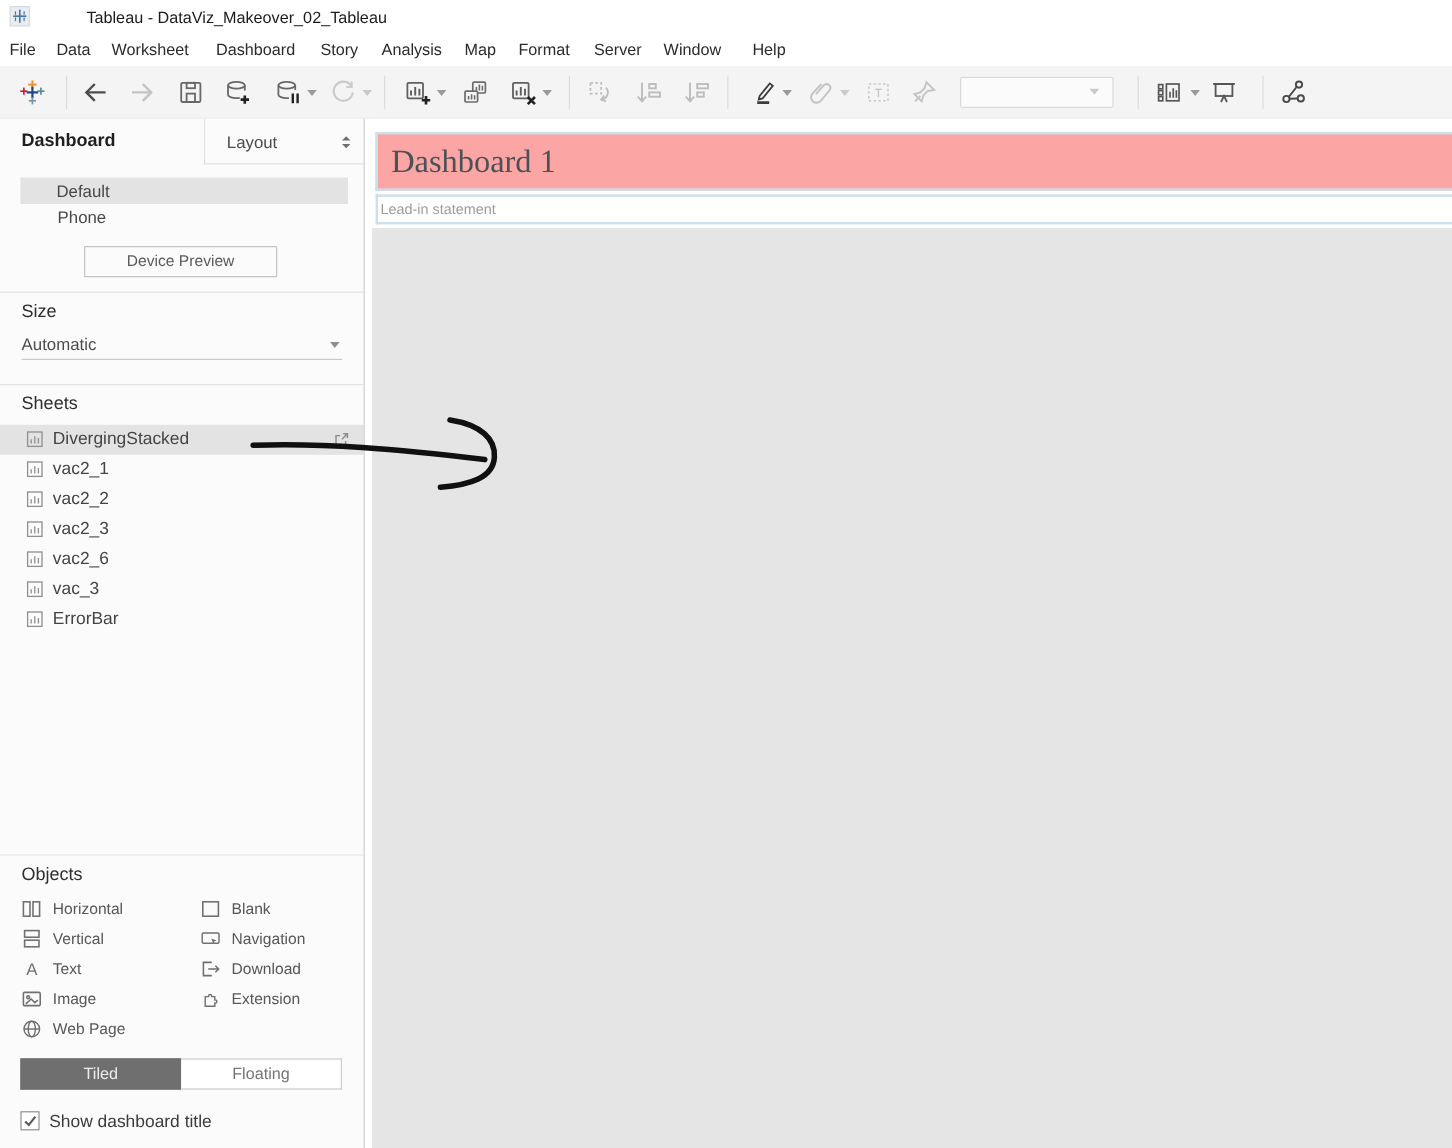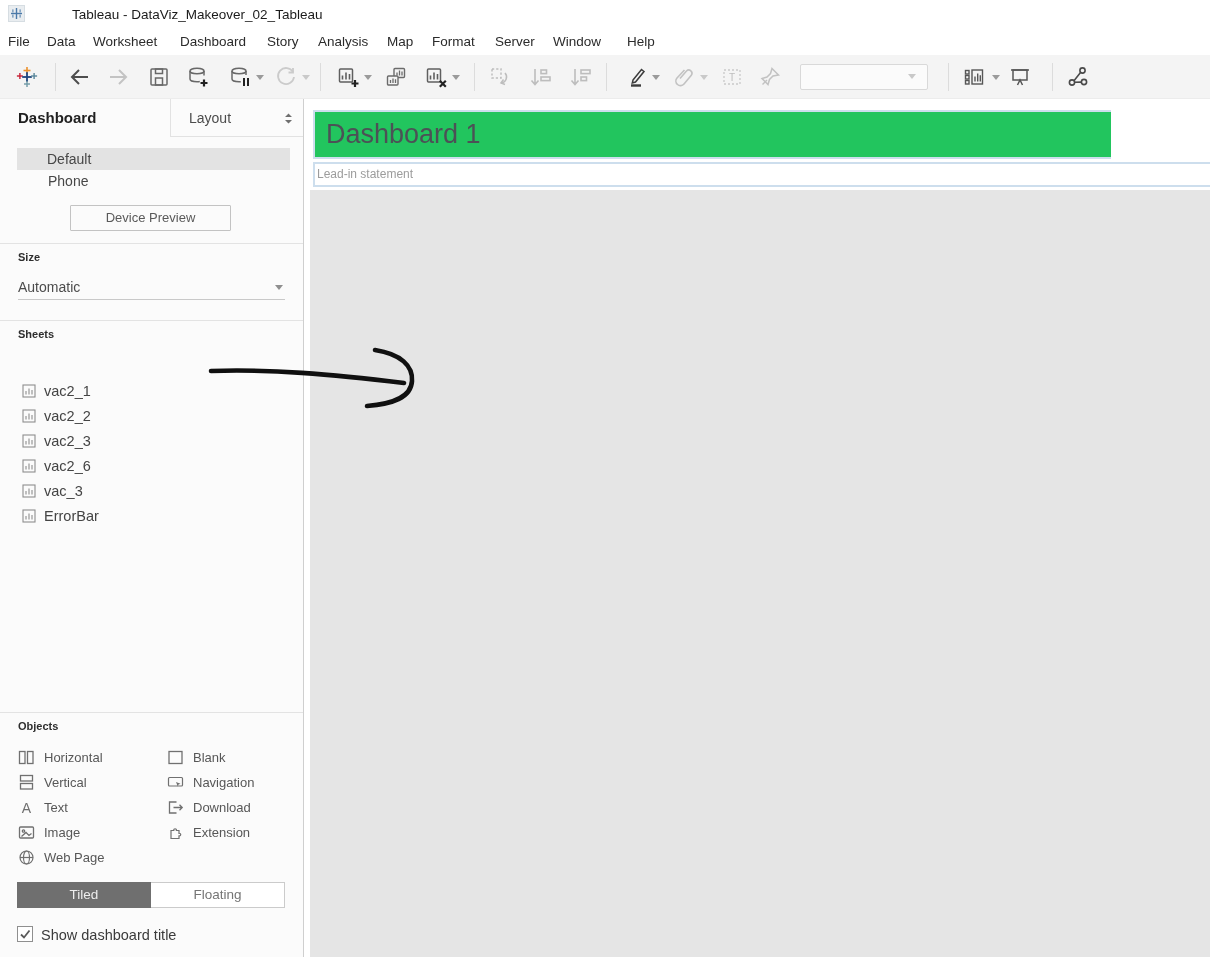--- a/index.html
+++ b/index.html
@@ -26,41 +26,41 @@
   .panel { position:absolute; left:0; top:99px; width:303px; height:858px; background:#fbfbfb; }
   .panel-divider { position:absolute; left:303px; top:99px; width:1px; height:858px; background:#cfcfcf; }
   .tab-dashboard { position:absolute; left:18px; top:0; height:38px; line-height:38px; font-size:15px; font-weight:bold; color:#1f1f1f; }
   .tab-layout { position:absolute; left:170px; top:0; width:133px; height:38px; border-left:1px solid #e2e2e2; border-bottom:1px solid #e2e2e2; background:#fbfbfb; }
   .tab-layout .lbl { position:absolute; left:18px; top:0; height:38px; line-height:38px; font-size:14px; color:#4c4c4c; }
   .updown { position:absolute; right:10px; top:14px; }
   .device-row { position:absolute; left:17px; width:273px; height:22px; line-height:22px; font-size:14px; color:#474747; }
   .device-row.sel { background:#e3e3e3; }
   .device-preview-btn { position:absolute; left:70px; top:106px; width:161px; height:26px; background:transparent; border:1px solid #c3c3c3; border-radius:1px; font-size:13px; color:#5a5a5a; text-align:center; line-height:24px; font-family:"Liberation Sans",sans-serif; }
   .hdiv { position:absolute; left:0; width:303px; height:1px; background:#e3e3e3; }
-  .sec-heading { position:absolute; left:18px; font-size:11px; font-weight:bold; color:#2e2e2e; }
+  .sec-heading { position:absolute; left:18px; font-size:15px; font-weight:normal; color:#2e2e2e; }
   .size-select { position:absolute; left:18px; right:18px; top:177px; height:24px; border-bottom:1px solid #c9c9c9; font-size:14px; color:#4c4c4c; line-height:22px; }
   .size-select .caret { right:2px; top:9px; }
   .sheet-row { position:absolute; left:0; width:303px; height:25px; line-height:25px; font-size:14.5px; color:#444; }
   .sheet-row.sel { background:#e3e3e3; }
   .sheet-row .sicon { position:absolute; left:22px; top:5px; }
   .sheet-row .slabel { position:absolute; left:44px; }
   .sheet-row .goto { position:absolute; right:12px; top:6px; }
   .obj-item { position:absolute; height:25px; line-height:25px; font-size:13px; color:#575757; }
   .obj-item .oicon { position:absolute; left:0; top:4px; }
   .obj-item .olabel { position:absolute; left:26px; white-space:nowrap; }
   .seg { position:absolute; left:17px; top:783px; width:268px; height:26px; display:flex; }
   .seg .half { width:134px; height:26px; line-height:24px; text-align:center; font-size:13.5px; }
   .seg .tiled { background:#6f6f6f; color:#ededed; border:1px solid #6f6f6f; }
   .seg .floating { background:#fff; color:#757575; border:1px solid #cbcbcb; border-left:none; }
   .chk-row { position:absolute; left:17px; top:825px; height:22px; }
   .chk-box { position:absolute; left:0; top:2px; width:16px; height:16px; background:#fff; border:1px solid #8f8f8f; }
   .chk-label { position:absolute; left:24px; top:0; height:22px; line-height:22px; font-size:14.5px; color:#3b3b3b; white-space:nowrap; }
   
   .main { position:absolute; left:310px; top:99px; width:900px; height:858px; background:#fff; }
-  .db-title-box { position:absolute; left:3px; top:11px; width:798px; height:49px; background:#22c55e; border:2px solid #cddeed; border-right:none; }
+  .db-title-box { position:absolute; left:3px; top:11px; width:897px; height:49px; background:#fca5a5; border:2px solid #cddeed; border-right:none;font-family:Liberation Serif, serif; }
   .db-title { padding-left:11px; line-height:44px; font-size:27px; color:#4c5156; }
   .lead-box { position:absolute; left:3px; top:63px; width:897px; height:25px; background:#fff; border:2px solid #cddeed; border-right:none; }
   .lead-text { padding-left:2px; line-height:20px; font-size:12px; color:#9c9c9c; }
   .canvas { position:absolute; left:0; top:91px; width:900px; height:767px; background:#e5e5e5; }
   
   .overlay { position:absolute; left:0; top:0; width:1210px; height:957px; pointer-events:none; z-index:50; }
   svg { display:block; }
 </style>
 </head>
 <body>
@@ -299,20 +299,35 @@
     <div class="hdiv" style="top:144px"></div>
     <div class="sec-heading" style="top:152px">Size</div>
     <div class="size-select">
       <span>Automatic</span>
       <span class="caret" style="border-top-color:#8f8f8f"></span>
     </div>
 
     <div class="hdiv" style="top:221px"></div>
     <div class="sec-heading" style="top:229px">Sheets</div>
 
+    <div class="sheet-row sel" style="top:255px">
+      <span class="sicon">
+        <svg width="14" height="14" viewBox="0 0 14 14" fill="none" stroke="#8f8f8f" stroke-width="1.1">
+          <rect x="1" y="1" width="12" height="12"></rect>
+            <path d="M4 10.5 v-3.5 M7 10.5 v-6 M10 10.5 v-4.6"></path>
+        </svg>
+      </span>
+      <span class="slabel">DivergingStacked</span>
+      <span class="goto">
+        <svg width="13" height="13" viewBox="0 0 13 13" fill="none" stroke="#8c8c8c" stroke-width="1.2">
+          <path d="M5.5 3 H2 V11 H10 V7.5"></path>
+            <path d="M7 6 L11.5 1.5 M8 1.5 h3.5 v3.5"></path>
+        </svg>
+      </span>
+    </div>
     <div class="sheet-row" style="top:280px">
       <span class="sicon">
         <svg width="14" height="14" viewBox="0 0 14 14" fill="none" stroke="#8f8f8f" stroke-width="1.1">
             <rect x="1" y="1" width="12" height="12"></rect>
             <path d="M4 10.5 v-3.5 M7 10.5 v-6 M10 10.5 v-4.6"></path>
           </svg>
       </span>
       <span class="slabel">vac2_1</span>
     </div>
     <div class="sheet-row" style="top:305px">

